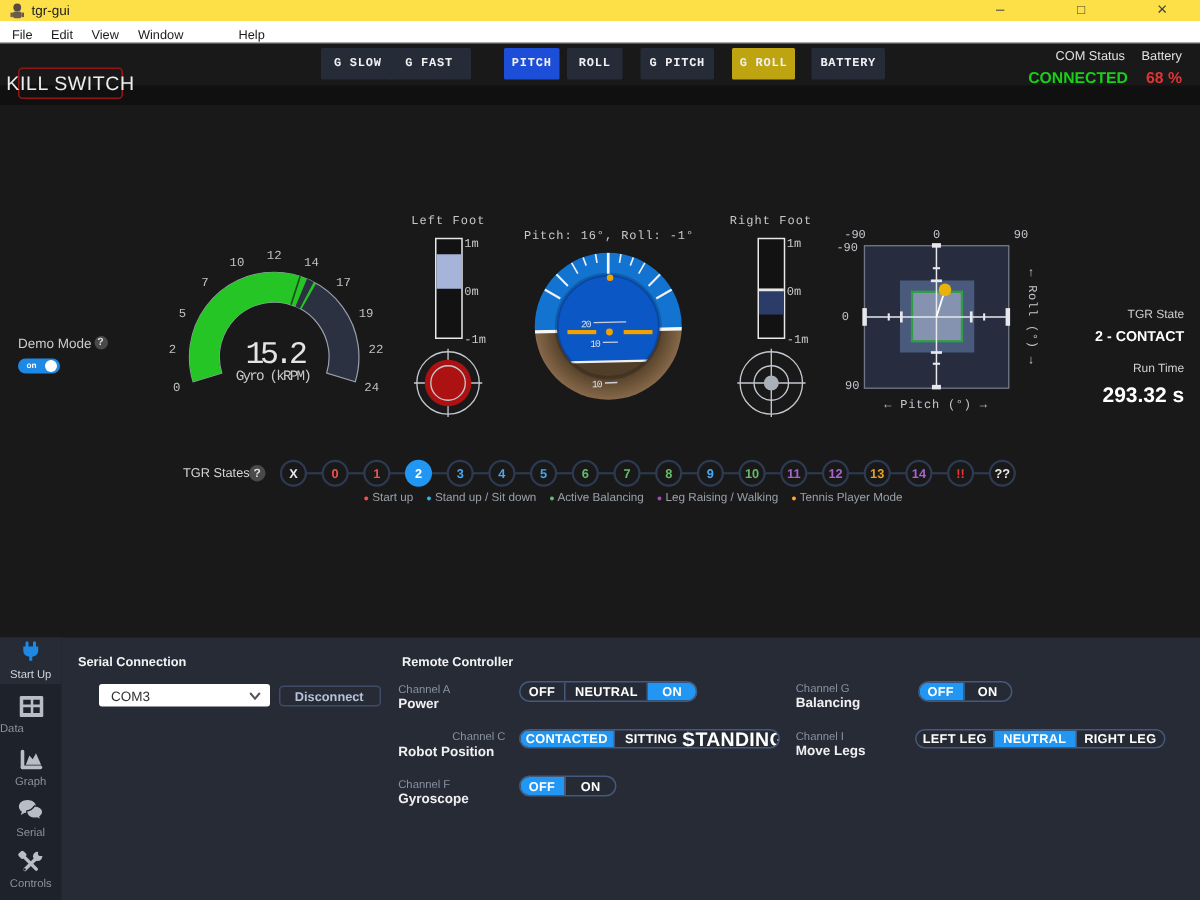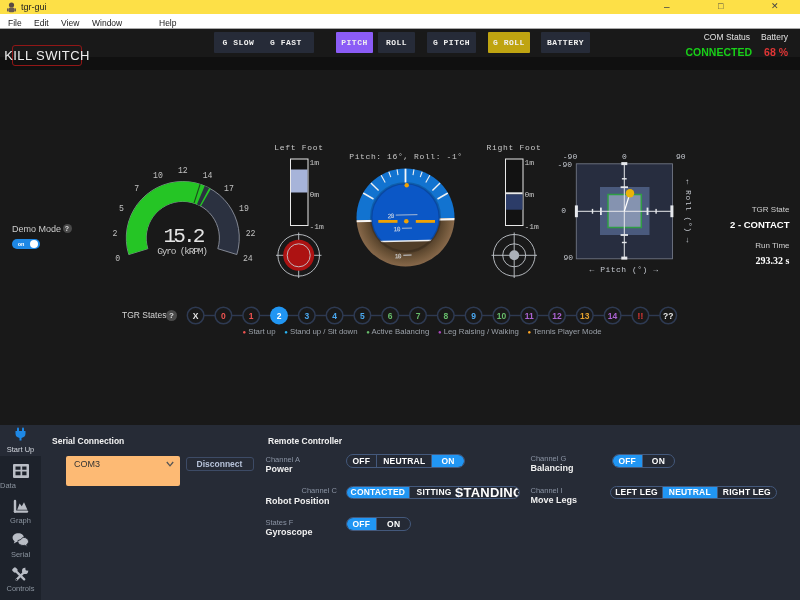--- a/index.html
+++ b/index.html
@@ -33,21 +33,21 @@
   <span class="menuitem" style="left:34px;">Edit</span>
   <span class="menuitem" style="left:61px;">View</span>
   <span class="menuitem" style="left:92px;">Window</span>
   <span class="menuitem" style="left:133px;margin-left:26px;">Help</span>
 </div>
 <div class="abs" id="main">
   <div class="abs" id="band"></div>
   <div id="killswitch">KILL SWITCH</div>
   <div class="hbtn" style="left:214px;width:49px;">G SLOW</div>
   <div class="hbtn" style="left:258px;width:56px;">G FAST</div>
-  <div class="hbtn" style="left:336px;width:37px;background:#8b5cf6;">PITCH</div>
+  <div class="hbtn" style="left:336px;width:37px;background:#1d4ed8;">PITCH</div>
   <div class="hbtn" style="left:378px;width:37px;">ROLL</div>
   <div class="hbtn" style="left:427px;width:49px;">G PITCH</div>
   <div class="hbtn" style="left:488px;width:42px;background:#bfa411;">G ROLL</div>
   <div class="hbtn" style="left:541px;width:49px;">BATTERY</div>
   <div class="statlbl" style="right:50px;top:3px;">COM Status</div>
   <div class="statlbl" style="right:12px;top:3px;">Battery</div>
   <div class="statval" style="right:48px;top:17px;color:#18d018;">CONNECTED</div>
   <div class="statval" style="right:12px;top:17px;color:#e03535;">68 %</div>
 </div>
 
@@ -311,21 +311,21 @@
         <line x1="11.6" y1="5.8" x2="4.6" y2="12.6"></line>
       </g>
       <rect x="0.6" y="0.6" width="4.6" height="4.6" rx="1.4" fill="#b9bdc5" transform="rotate(45 2.9 2.9)"></rect>
       <circle cx="13.1" cy="3.9" r="3.1" fill="#b9bdc5"></circle>
       <circle cx="15.2" cy="1.8" r="1.9" fill="#1d222b"></circle>
       <circle cx="4.4" cy="12.6" r="0.8" fill="#1d222b"></circle>
     </svg></div>
 <div class="abs" style="left:0;top:583.5px;width:41px;text-align:center;font-size:7.5px;color:#8b949f;">Controls</div>
 
 <div class="abs" style="left:52px;top:436px;font-size:8.5px;font-weight:bold;color:#f2f2f2;">Serial Connection</div>
-<div class="abs" style="left:66px;top:455.5px;width:114px;height:30px;background:#fdba74;border-radius:2px;">
+<div class="abs" style="left:66px;top:455.5px;width:114px;height:15px;background:#ffffff;border-radius:2px;">
   <span class="abs" style="left:8px;top:3px;font-size:9px;color:#333333;">COM3</span>
   <svg class="abs" style="left:100px;top:5.5px" width="8" height="6" viewBox="0 0 8 6">
       <path d="M0.8,1 L4,4.8 L7.2,1" fill="none" stroke="#555" stroke-width="1.3"></path>
     </svg>
 </div>
 <div class="abs" style="left:185.5px;top:456.5px;width:68px;height:14px;border:1px solid #3d4b66;border-radius:3px;color:#b6c2d9;font-weight:bold;font-size:8.5px;display:flex;align-items:center;justify-content:center;">Disconnect</div>
 
 <div class="abs" style="left:268px;top:436px;font-size:8.5px;font-weight:bold;color:#f2f2f2;">Remote Controller</div>
 <div class="abs" id="channels"></div>
 <div class="abs" style="left:265.5px;top:454.5px;font-size:7.5px;color:#8a93a3;">Channel A</div>
@@ -335,21 +335,21 @@
     <div style="width:55.4px;background:transparent;border-right:1.2px solid #44597c;display:flex;align-items:center;justify-content:center;color:#fff;font-weight:bold;font-size:8.5px;letter-spacing:0.2px;">NEUTRAL</div>
     <div style="width:31.2px;background:#2196f3;display:flex;align-items:center;justify-content:center;color:#fff;font-weight:bold;font-size:8.5px;letter-spacing:0.2px;">ON</div>
   </div>
 <div class="abs" style="left:265.5px;top:486.0px;font-size:7.5px;color:#8a93a3;padding-left:36px;">Channel C</div>
 <div class="abs" style="left:265.5px;top:495.5px;font-size:9px;font-weight:bold;color:#f0f0f0;">Robot Position</div>
 <div class="abs" style="left:345.5px;top:485.5px;height:13.8px;display:flex;border:1.3px solid #44597c;border-radius:7.9px;overflow:hidden;background:#252a35;">
     <div style="width:63.7px;background:#2196f3;border-right:1.2px solid #44597c;display:flex;align-items:center;justify-content:center;color:#fff;font-weight:bold;font-size:8.5px;letter-spacing:0.2px;">CONTACTED</div>
     <div style="width:48.8px;background:transparent;border-right:1.2px solid #44597c;display:flex;align-items:center;justify-content:center;color:#fff;font-weight:bold;font-size:8.5px;letter-spacing:0.2px;">SITTING</div>
     <div style="width:60px;background:transparent;display:flex;align-items:center;justify-content:center;color:#fff;font-weight:bold;font-size:13px;letter-spacing:0.2px;text-decoration:underline;">STANDING</div>
   </div>
-<div class="abs" style="left:265.5px;top:517.5px;font-size:7.5px;color:#8a93a3;">States F</div>
+<div class="abs" style="left:265.5px;top:517.5px;font-size:7.5px;color:#8a93a3;">Channel F</div>
 <div class="abs" style="left:265.5px;top:527.0px;font-size:9px;font-weight:bold;color:#f0f0f0;">Gyroscope</div>
 <div class="abs" style="left:345.5px;top:517.0px;height:13.8px;display:flex;border:1.3px solid #44597c;border-radius:7.9px;overflow:hidden;background:#252a35;">
     <div style="width:30.7px;background:#2196f3;border-right:1.2px solid #44597c;display:flex;align-items:center;justify-content:center;color:#fff;font-weight:bold;font-size:8.5px;letter-spacing:0.2px;">OFF</div>
     <div style="width:33px;background:transparent;display:flex;align-items:center;justify-content:center;color:#fff;font-weight:bold;font-size:8.5px;letter-spacing:0.2px;">ON</div>
   </div>
 <div class="abs" style="left:530.5px;top:453.5px;font-size:7.5px;color:#8a93a3;">Channel G</div>
 <div class="abs" style="left:530.5px;top:463.0px;font-size:9px;font-weight:bold;color:#f0f0f0;">Balancing</div>
 <div class="abs" style="left:611.7px;top:454.0px;height:13.8px;display:flex;border:1.3px solid #44597c;border-radius:7.9px;overflow:hidden;background:#252a35;">
     <div style="width:30px;background:#2196f3;border-right:1.2px solid #44597c;display:flex;align-items:center;justify-content:center;color:#fff;font-weight:bold;font-size:8.5px;letter-spacing:0.2px;">OFF</div>
     <div style="width:31.5px;background:transparent;display:flex;align-items:center;justify-content:center;color:#fff;font-weight:bold;font-size:8.5px;letter-spacing:0.2px;">ON</div>
@@ -365,13 +365,13 @@
 <div class="abs" style="left:12px;top:224px;font-size:9px;color:#cccccc;">Demo Mode</div>
 <div class="abs" style="left:62.5px;top:224px;width:9px;height:9px;border-radius:50%;background:#4a4a4a;color:#dddddd;font-size:7px;font-weight:bold;text-align:center;line-height:9px;">?</div>
 <div class="abs" style="left:11.7px;top:238.7px;width:28px;height:10px;border-radius:5px;background:#1e88e5;">
   <span class="abs" style="left:6px;top:2.4px;font-size:5.5px;color:#ffffff;font-weight:bold;">on</span>
   <span class="abs" style="left:18.5px;top:0.9px;width:8.2px;height:8.2px;border-radius:50%;background:#ffffff;"></span>
 </div>
 
 <div class="abs" style="right:10.5px;top:204.5px;font-size:8px;color:#cfcfcf;">TGR State</div>
 <div class="abs" style="right:10.5px;top:218.5px;font-size:9.5px;font-weight:bold;color:#ffffff;">2 - CONTACT</div>
 <div class="abs" style="right:10.5px;top:240.5px;font-size:8px;color:#cfcfcf;">Run Time</div>
-<div class="abs" style="right:10.5px;top:255px;font-size:10px;font-weight:bold;color:#ffffff;font-family:Liberation Serif, serif;">293.32 s</div>
+<div class="abs" style="right:10.5px;top:255px;font-size:14px;font-weight:bold;color:#ffffff;">293.32 s</div>
 
 </body></html>

